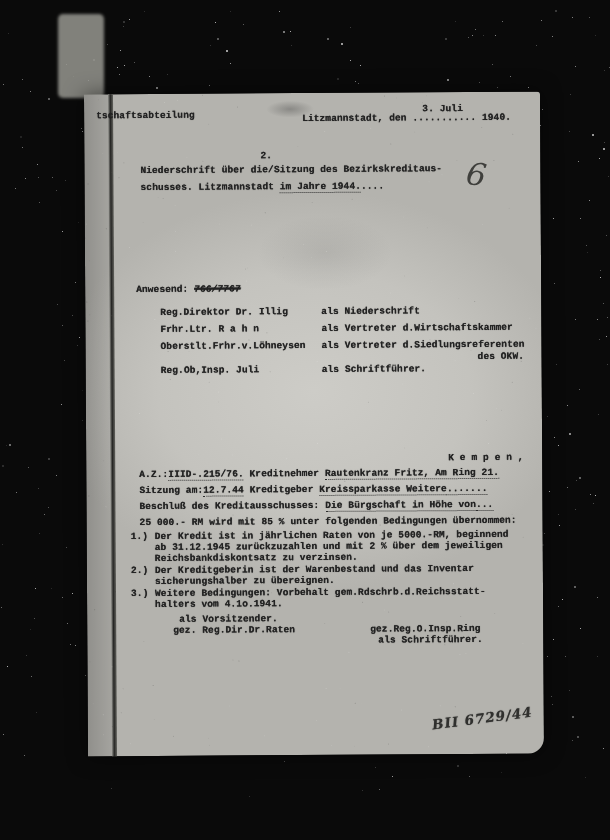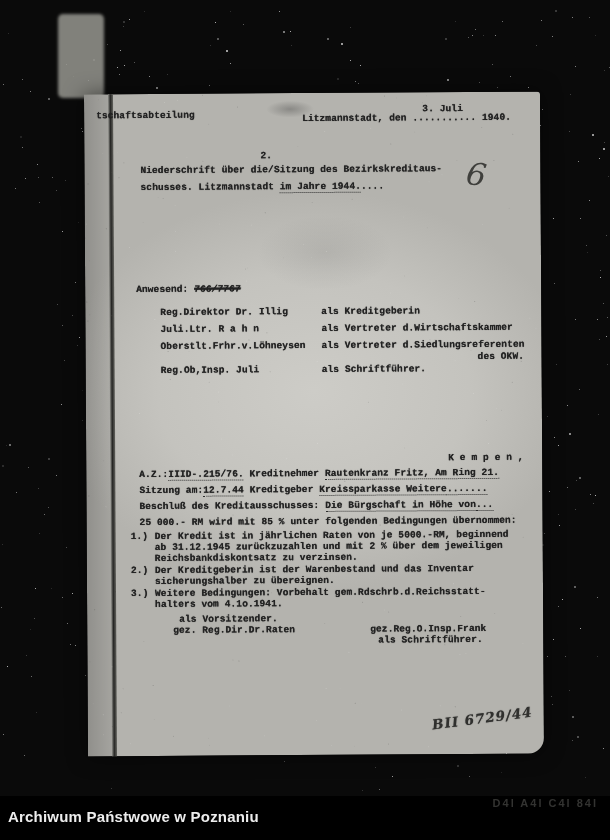--- a/index.html
+++ b/index.html
@@ -550,22 +550,22 @@
     <div class="tw" style="left:56px;top:88px">
       <span>schusses. Litzmannstadt </span><span class="vfill">im Jahre 1944.</span><span>....</span>
     </div>
     <div class="hand" id="pageno">6</div>
 
     <div class="tw" style="left:51px;top:190px">
       <span>Anwesend:</span>
       <span class="struck">766/7767</span>
     </div>
     <div class="tw" style="left:75px;top:213px">Reg.Direktor Dr. Illig</div>
-    <div class="tw" style="left:236px;top:213px">als Kreditgeberin</div>
-    <div class="tw" style="left:75px;top:230px">Juli.Ltr. R a h n</div>
+    <div class="tw" style="left:236px;top:213px">als Niederschrift</div>
+    <div class="tw" style="left:75px;top:230px">Frhr.Ltr. R a h n</div>
     <div class="tw" style="left:236px;top:230px">als Vertreter d.Wirtschaftskammer</div>
     <div class="tw" style="left:75px;top:247px">Oberstlt.Frhr.v.Löhneysen</div>
     <div class="tw" style="left:236px;top:247px">als Vertreter d.Siedlungsreferenten</div>
     <div class="tw" style="left:392px;top:259px">des OKW.</div>
     <div class="tw" style="left:75px;top:271px">Reg.Ob,Insp. Juli</div>
     <div class="tw" style="left:236px;top:271px">als Schriftführer.</div>
 
     <div class="tw" style="left:362px;top:360px">K e m p e n ,</div>
     <div class="tw" style="left:53px;top:375px">
       <span>A.Z.:</span><span class="vfill">IIID-.215/76.</span><span> Kreditnehmer </span><span class="vfill">Rautenkranz Fritz, Am Ring 21.</span>
@@ -586,21 +586,21 @@
     <div class="tw" style="left:44px;top:471px">2.)</div>
     <div class="tw" style="left:68px;top:471px">Der Kreditgeberin ist der Warenbestand und das Inventar</div>
     <div class="tw" style="left:68px;top:482px">sicherungshalber zu übereignen.</div>
 
     <div class="tw" style="left:44px;top:494px">3.)</div>
     <div class="tw" style="left:68px;top:494px">Weitere Bedingungen: Vorbehalt gem.Rdschrb.d.Reichsstatt-</div>
     <div class="tw" style="left:68px;top:505px">halters vom 4.1o.1941.</div>
 
     <div class="tw" style="left:86px;top:531px">gez. Reg.Dir.Dr.Raten</div>
     <div class="tw" style="left:92px;top:520px">als Vorsitzender.</div>
-    <div class="tw" style="left:283px;top:531px">gez.Reg.O.Insp.Frank</div>
+    <div class="tw" style="left:283px;top:531px">gez.Reg.O.Insp.Ring</div>
     <div class="tw" style="left:291px;top:542px">als Schriftführer.</div>
 
     <div class="hand" id="stamp">BII 6729/44</div>
   <i class="dk" style="left: 35.1px; top: 594.3px; height: 1px; width: 1px; opacity: 0.15;"></i>
       <i class="dk" style="left: 182.4px; top: 412.8px; height: 1px; width: 1px; opacity: 0.14;"></i>
       <i class="dk" style="left: 20.6px; top: 134.4px; height: 1px; width: 1px; opacity: 0.28;"></i>
       <i style="left: 123.1px; top: 461.2px; height: 1px; width: 1px; opacity: 0.18;"></i>
       <i style="left: 131.7px; top: 297.6px; height: 1px; width: 1px; opacity: 0.26;"></i>
       <i class="dk" style="left: 299.7px; top: 651.4px; height: 1px; width: 1px; opacity: 0.22;"></i>
       <i class="dk" style="left: 283.6px; top: 220.2px; height: 1px; width: 1px; opacity: 0.26;"></i>
@@ -792,17 +792,13 @@
       <i style="left: 217.9px; top: 150.6px; height: 1px; width: 1px; opacity: 0.21;"></i>
       <i class="dk" style="left: 284.6px; top: 21.4px; height: 1px; width: 1px; opacity: 0.24;"></i>
       <i style="left: 252.2px; top: 97.4px; height: 1px; width: 1px; opacity: 0.1;"></i>
       <i class="dk" style="left: 283.2px; top: 417.4px; height: 1px; width: 1px; opacity: 0.27;"></i>
       <i style="left: 405.7px; top: 622.5px; height: 1px; width: 1px; opacity: 0.1;"></i>
       <i class="dk" style="left: 434.8px; top: 269px; height: 1px; width: 1px; opacity: 0.27;"></i>
       <i style="left: 25.6px; top: 221.3px; height: 1px; width: 1px; opacity: 0.12;"></i>
       <i style="left: 92.9px; top: 5.5px; height: 1px; width: 1px; opacity: 0.2;"></i>
     </div>
 
-  <div id="bar">
-    <div id="edgecode">D4l A4l C4l 84l</div>
-    <div id="watermark">Archiwum Państwowe w Poznaniu</div>
-  </div>
 </div>
 
 </body></html>

